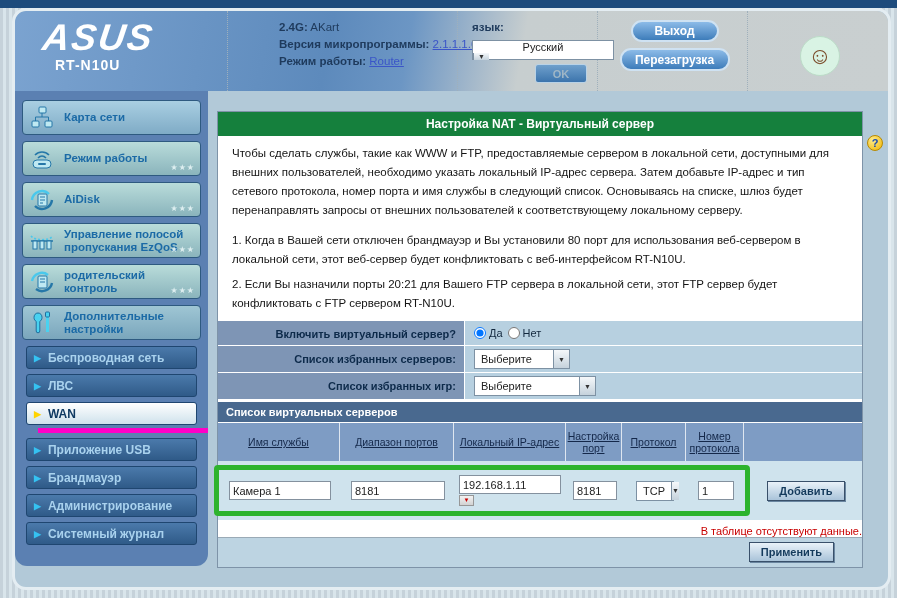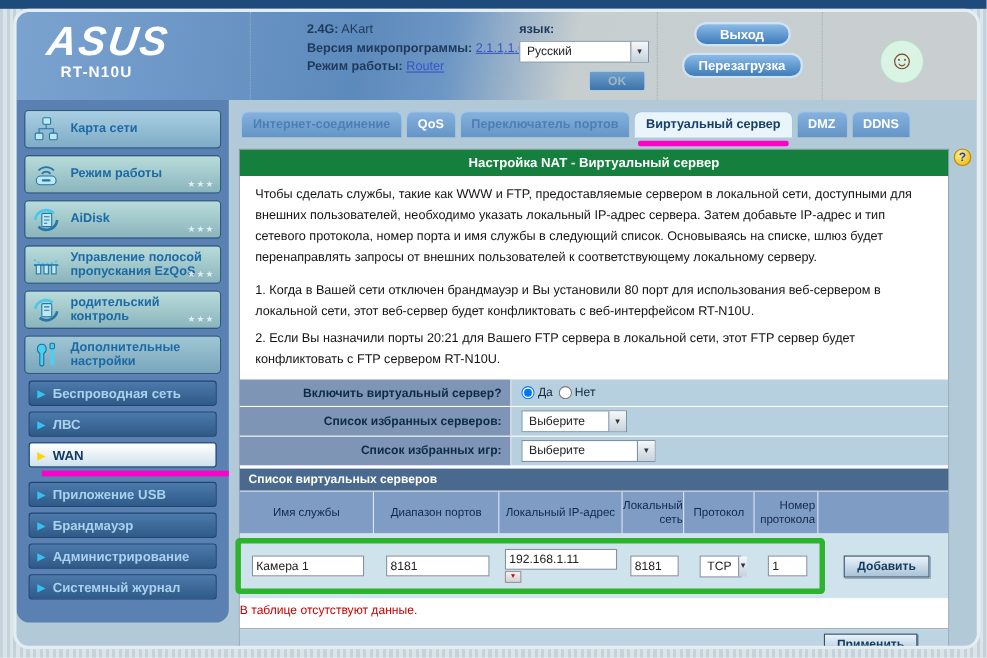--- a/index.html
+++ b/index.html
@@ -37,21 +37,21 @@
   .fake-select {
     display:inline-flex; align-items:center; background:#fff; border:1px solid #7d91a3;
     height:20px; font-size:11px; color:#222;
   }
   .fake-select .sel-text { padding:0 6px; flex:1; white-space:nowrap; }
   .fake-select .sel-btn {
     width:16px; align-self:stretch; background:linear-gradient(#f5f8fa,#c5d2dc);
     border-left:1px solid #7d91a3; font-size:7px; color:#333;
     display:flex; align-items:center; justify-content:center;
   }
-  .lang .fake-select { width:118px; }
+  .lang .fake-select { width:142px;flex-direction:column; }
   .ok-btn {
     position:absolute; right:10px; bottom:8px; width:52px; height:19px;
     background:linear-gradient(#6fa0cc,#3c74ac); border:1px solid #b9d2e6; border-radius:3px;
     color:#9fb6c6; font-weight:bold; font-size:11px; cursor:pointer;
   }
   .actions { width:150px; display:flex; flex-direction:column; align-items:center; gap:6px; padding-top:9px; }
   .pill {
     width:88px; height:22px; border-radius:11px; border:2px solid #cfe2f2;
     background:linear-gradient(#8cbbe8,#3d7cba); color:#fff; font-weight:bold; font-size:12px;
     cursor:pointer;
@@ -113,41 +113,42 @@
     text-align:right; padding:7px 8px 5px 4px; border-right:1px solid #fff;
   }
   .f-value { flex:1; background:#b7d0e0; padding:3px 9px; display:flex; align-items:center; gap:5px; font-size:11px; color:#12283e; }
   .f-value label { display:flex; align-items:center; gap:3px; cursor:pointer; }
   .f-value input[type=radio] { width:12px; height:12px; }
   .sel-servers { width:96px; } .sel-games { width:122px; } .sel-proto { width:38px; }
   .tbl-section { margin-top:2px; background:#49698f; color:#fff; font-weight:bold; font-size:11px; padding:4px 8px; border-bottom:1px solid #fff; }
   .tbl-head { display:flex; background:#7e9cc4; }
   .th {
     min-height:38px; padding:3px 2px; font-size:10.5px; color:#14284a;
-    display:flex; align-items:center; justify-content:center; text-align:right;
+    display:flex; align-items:center; justify-content:center; text-align:center;
     border-right:1px solid rgba(255,255,255,.75);
+    text-decoration:underline;
   }
   .c1{width:122px;} .c2{width:114px;} .c3{width:112px;} .c4{width:56px;} .c5{width:64px;} .c6{width:58px;}
   .c7{flex:1; border-right:none;}
   .tbl-inputrow { display:flex; align-items:center; background:#cfe3ed; padding:4px 0; }
   .green-wrap { display:flex; align-items:center; border:5px solid #2db32d; border-radius:4px; margin-left:-4px; padding:5px 0; }
   .td { display:flex; align-items:center; justify-content:center; }
   .td input { border:1px solid #84919e; height:19px; font-size:11px; padding:1px 3px; background:#fff; color:#222; font-family:"Liberation Sans",sans-serif; }
   .in-name{width:102px;} .in-range{width:94px;} .in-ip{width:102px;} .in-port{width:44px;} .in-proto{width:36px;}
   .td.c3 { flex-direction:column; align-items:flex-start; padding-left:4px; }
   .mini-drop {
     width:15px; height:11px; margin-top:1px; background:linear-gradient(#f2f2f2,#d2d2d2);
     border:1px solid #979797; color:#c80000; font-size:6px; line-height:9px; text-align:center; cursor:pointer;
   }
   .btn3d {
     background:linear-gradient(#e9f2f9,#a9c3d9); border:1px solid #39506a;
     box-shadow:1px 1px 0 #6a86a0; color:#143a5c; font-weight:bold; font-size:11px;
     padding:3px 11px; cursor:pointer; font-family:"Liberation Sans",sans-serif;
   }
-  .tbl-empty { background:#fff; color:#c80000; text-align:left; font-size:11px; padding:5px 0 10px; border-bottom:1px solid #9aaab6; }
+  .tbl-empty { background:#fff; color:#c80000; text-align:right; font-size:11px; padding:5px 0 0; border-bottom:1px solid #9aaab6; }
   .panel-footer { background:#bdd4e2; text-align:right; padding:4px 28px 5px 0; }
   .help {
     position:absolute; top:44px; right:5px; width:16px; height:16px; border-radius:50%;
     background:radial-gradient(circle at 35% 30%,#ffec8c,#efb300); border:1px solid #b88a00;
     color:#1a4ab0; font-weight:bold; font-size:11px; text-align:center; line-height:15px; cursor:pointer;
   }
 </style>
 </head>
 <body>
 
@@ -306,31 +307,20 @@
         <div class="bitem">
           <span class="arr">▶</span>
           <span>Системный журнал</span>
         </div>
 
       </div>
     </aside>
 
     <main>
 
-      <div class="tabs">
-        <div class="tab"><span>Интернет-соединение</span></div>
-        <div class="tab"><span>QoS</span></div>
-        <div class="tab"><span>Переключатель портов</span></div>
-        <div class="tab active">
-          <span>Виртуальный сервер</span>
-          <span class="tab-underline"></span>
-        </div>
-        <div class="tab"><span>DMZ</span></div>
-        <div class="tab"><span>DDNS</span></div>
-      </div>
 
       <div class="help">?</div>
 
       <div class="panel">
         <div class="panel-title">Настройка NAT - Виртуальный сервер</div>
         <p class="desc">Чтобы сделать службы, такие как WWW и FTP, предоставляемые сервером в локальной сети, доступными для внешних пользователей, необходимо указать локальный IP-адрес сервера. Затем добавьте IP-адрес и тип сетевого протокола, номер порта и имя службы в следующий список. Основываясь на списке, шлюз будет перенаправлять запросы от внешних пользователей к соответствующему локальному серверу.</p>
         <p class="desc notes">1. Когда в Вашей сети отключен брандмауэр и Вы установили 80 порт для использования веб-сервером в локальной сети, этот веб-сервер будет конфликтовать с веб-интерфейсом RT-N10U.</p>
         <p class="desc" style="padding-top:0; padding-bottom:8px;">2. Если Вы назначили порты 20:21 для Вашего FTP сервера в локальной сети, этот FTP сервер будет конфликтовать с FTP сервером RT-N10U.</p>
 
         <div class="form-row">
@@ -366,21 +356,21 @@
             </div>
           </div>
         </div>
 
         <div class="tbl-section">Список виртуальных серверов</div>
 
         <div class="tbl-head">
           <div class="th c1">Имя службы</div>
           <div class="th c2">Диапазон портов</div>
           <div class="th c3">Локальный IP-адрес</div>
-          <div class="th c4">Локальный сеть</div>
+          <div class="th c4">Настройка порт</div>
           <div class="th c5">Протокол</div>
           <div class="th c6">Номер протокола</div>
           <div class="th c7"></div>
         </div>
 
         <div class="tbl-inputrow">
           <div class="green-wrap">
             <div class="td c1">
               <input class="in-name" value="Камера 1" style="">
             </div>

